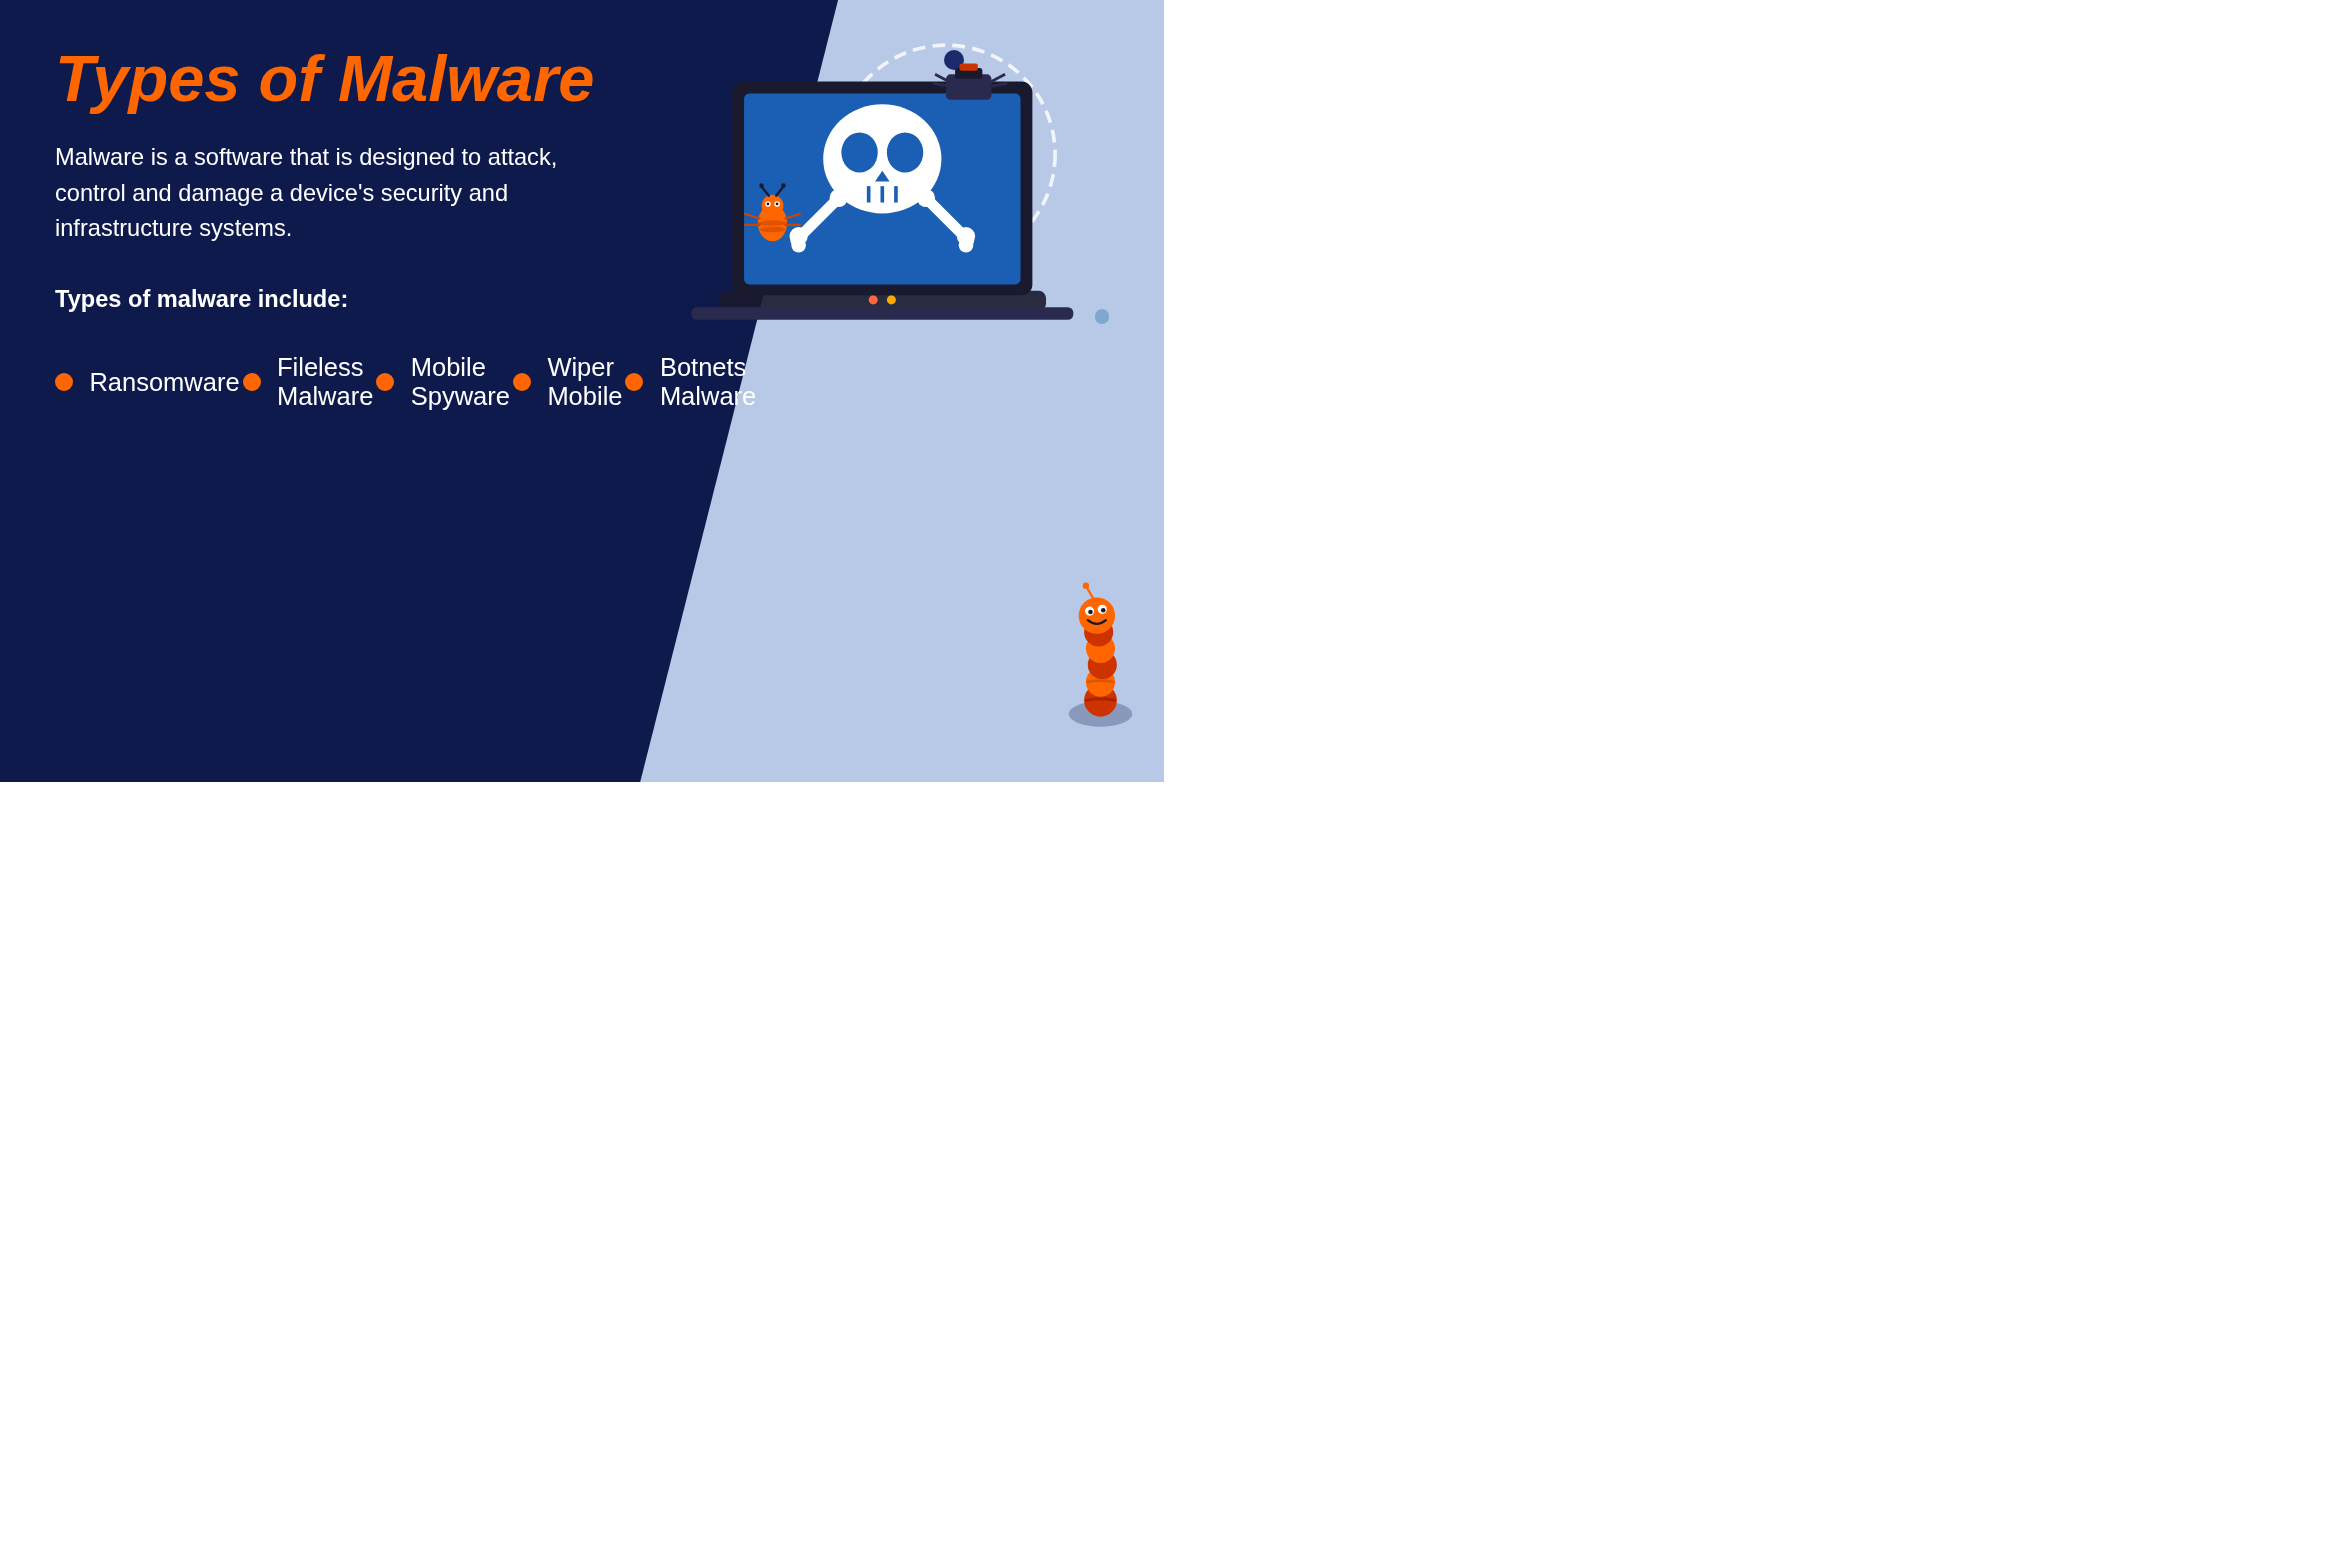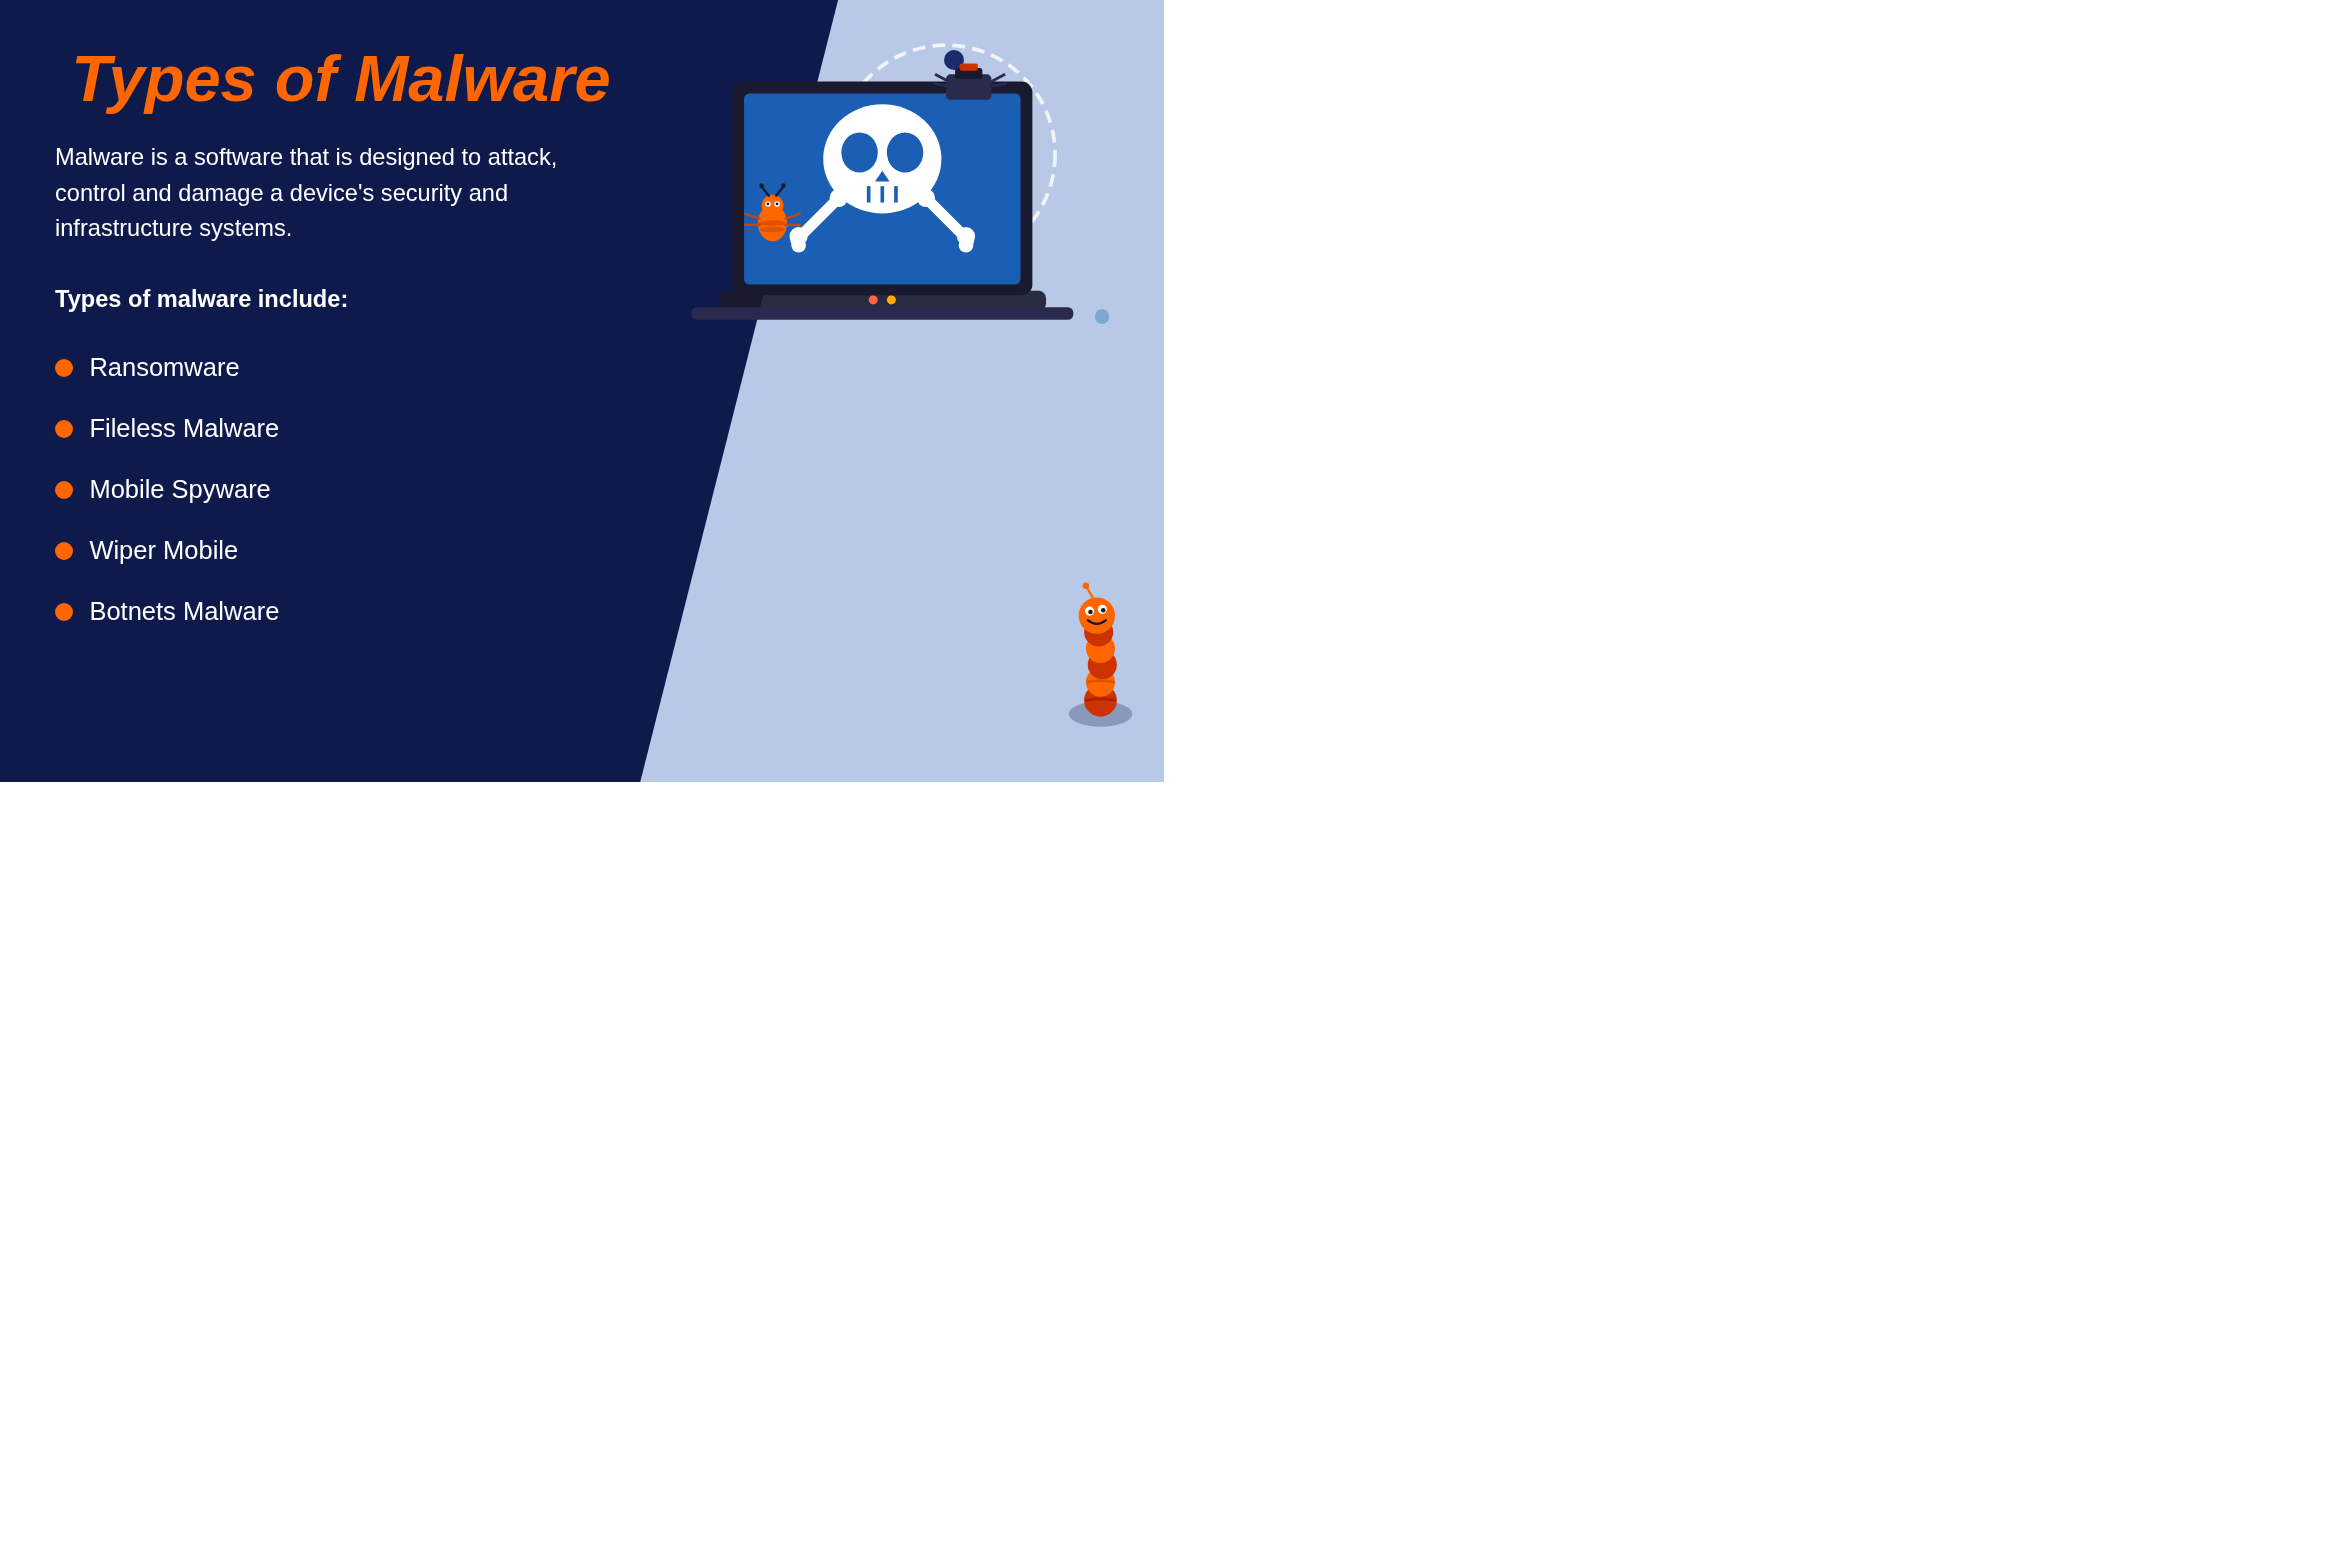--- a/index.html
+++ b/index.html
@@ -44,21 +44,20 @@
       max-width: 682px;
     }
 
     .title {
       font-size: 65px;
       font-weight: 900;
       color: #ff6600;
       line-height: 1.05;
       margin-bottom: 27px;
       font-style: italic;
-      text-align: center;
     }
 
     .description {
       font-size: 23.6px;
       color: #ffffff;
       line-height: 1.5;
       margin-bottom: 36px;
       max-width: 509px;
     }
 
@@ -67,22 +66,22 @@
     }
 
     .lists-wrapper {
       display: flex;
       gap: 55px;
       margin-top: 9px;
     }
 
     .list-column {
       display: flex;
-      flex-direction: column;
-      gap: 32px;
+      flex-direction: row;
+      gap: 3px;
     }
 
     .list-item {
       display: flex;
       align-items: center;
       gap: 16.4px;
       font-size: 25.5px;
       color: #ffffff;
     }
 

